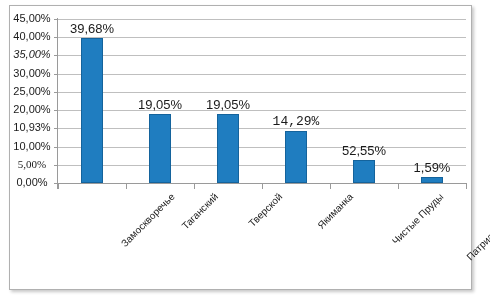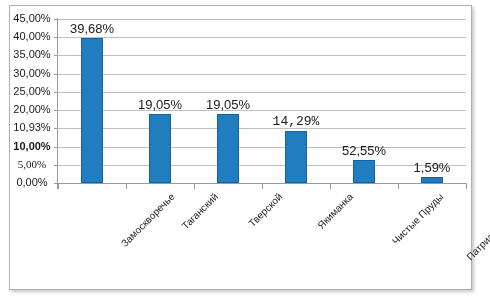--- a/index.html
+++ b/index.html
@@ -123,26 +123,26 @@
   }
 </style>
 </head>
 <body>
 
 <div id="chart-frame">
 
   <div id="y-axis-labels">
       <div class="y-label" style="top: 171px;">0,00%</div>
       <div class="y-label" style="top: 152.778px; font-family: Liberation Serif, serif;">5,00%</div>
-      <div class="y-label" style="top: 134.556px; font-weight: bold;">10,00%</div>
+      <div class="y-label" style="top: 134.556px;">10,00%</div>
       <div class="y-label" style="top: 116.333px;">10,93%</div>
       <div class="y-label" style="top: 98.1111px;">20,00%</div>
       <div class="y-label" style="top: 79.8889px;">25,00%</div>
       <div class="y-label" style="top: 61.6667px;">30,00%</div>
-      <div class="y-label" style="top: 43.4444px;">35,00%</div>
+      <div class="y-label" style="top: 43.4444px; font-style: italic;">35,00%</div>
       <div class="y-label" style="top: 25.2222px;">40,00%</div>
       <div class="y-label" style="top: 7px;">45,00%</div>
     </div>
 
   <div id="axis-line-y"></div>
   <div id="axis-line-x"></div>
 
   <div id="plot-area">
     <div id="gridlines">
         <div class="gridline" style="top: 164px; background: rgb(154, 154, 154);"></div>

